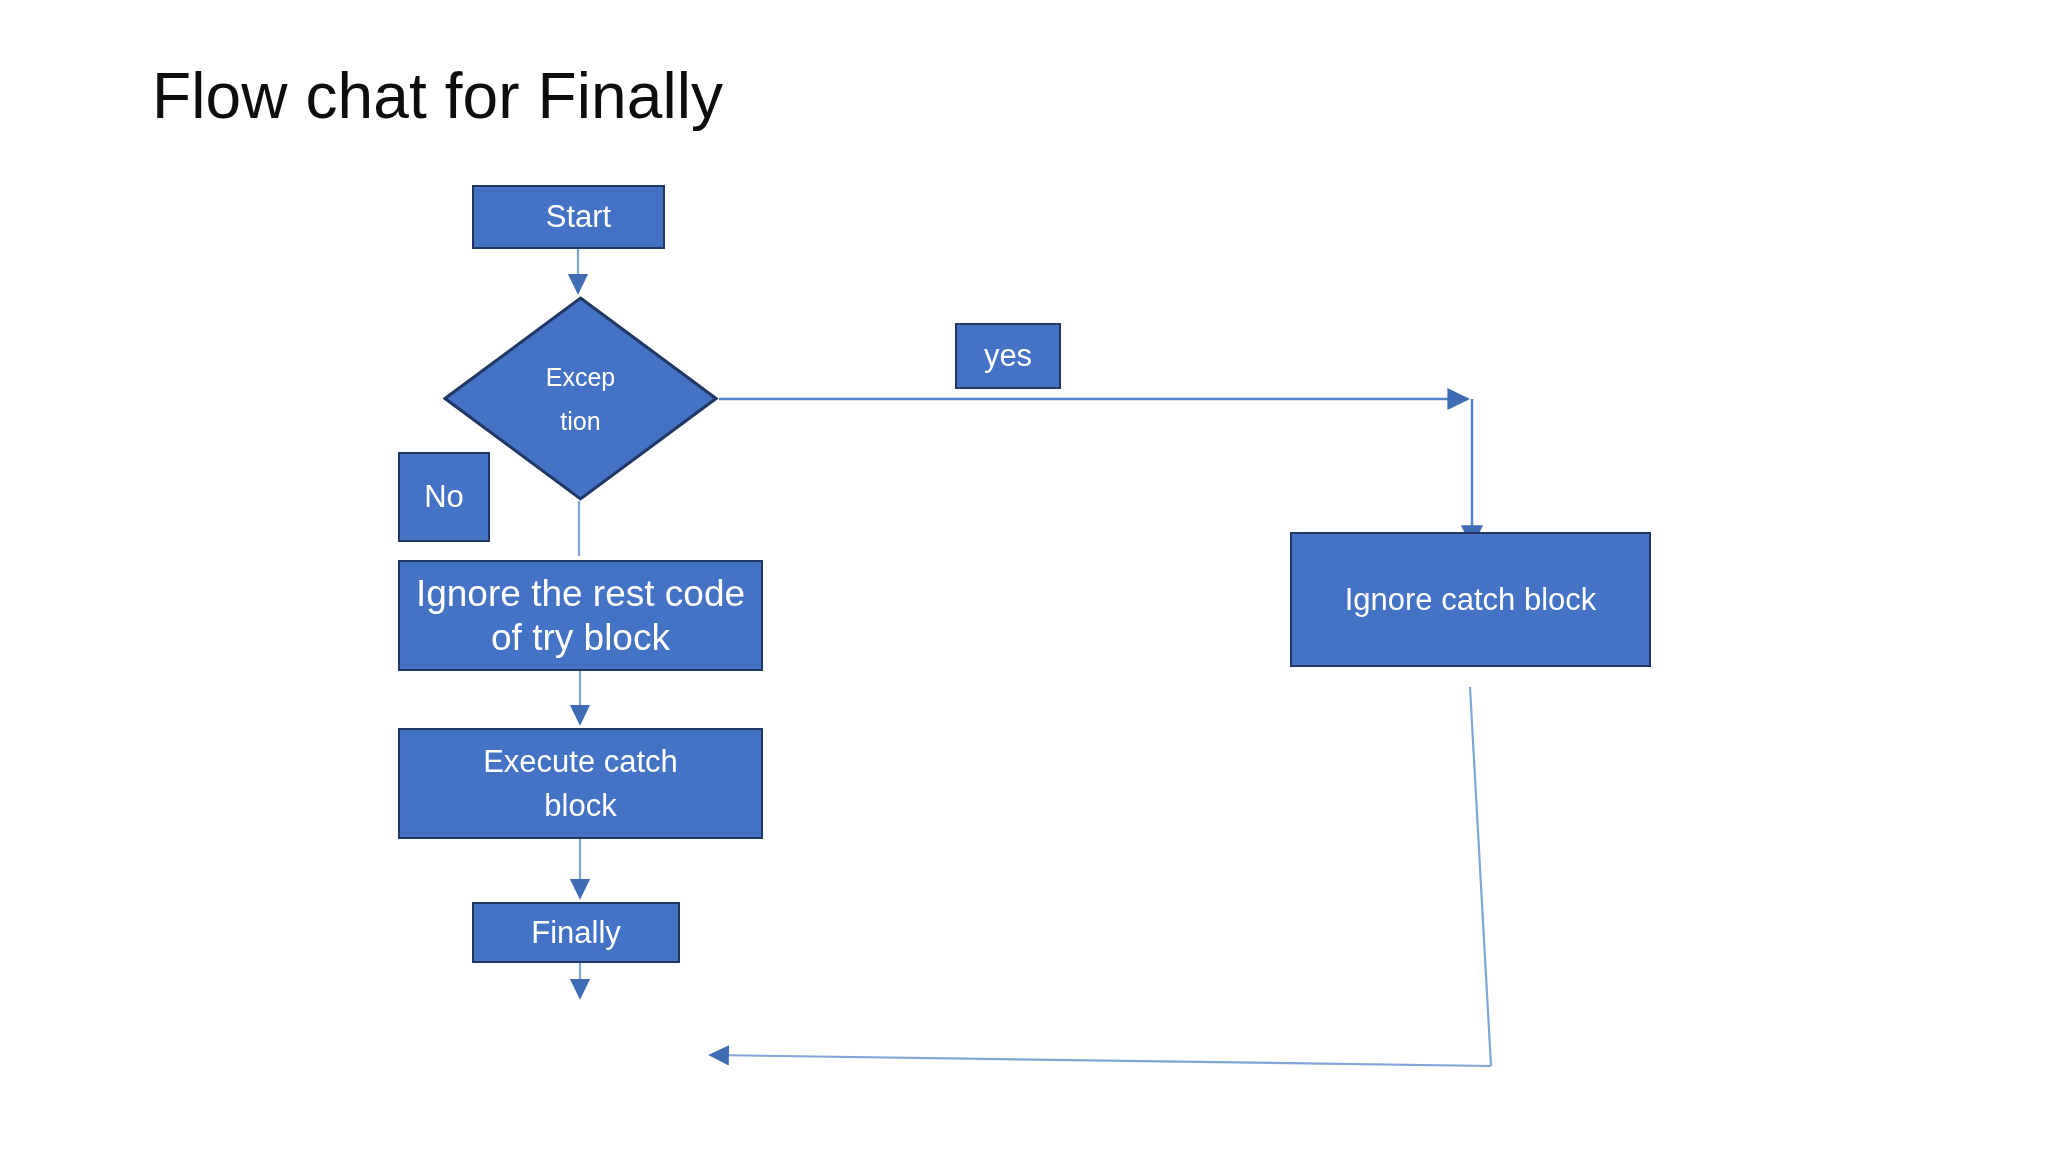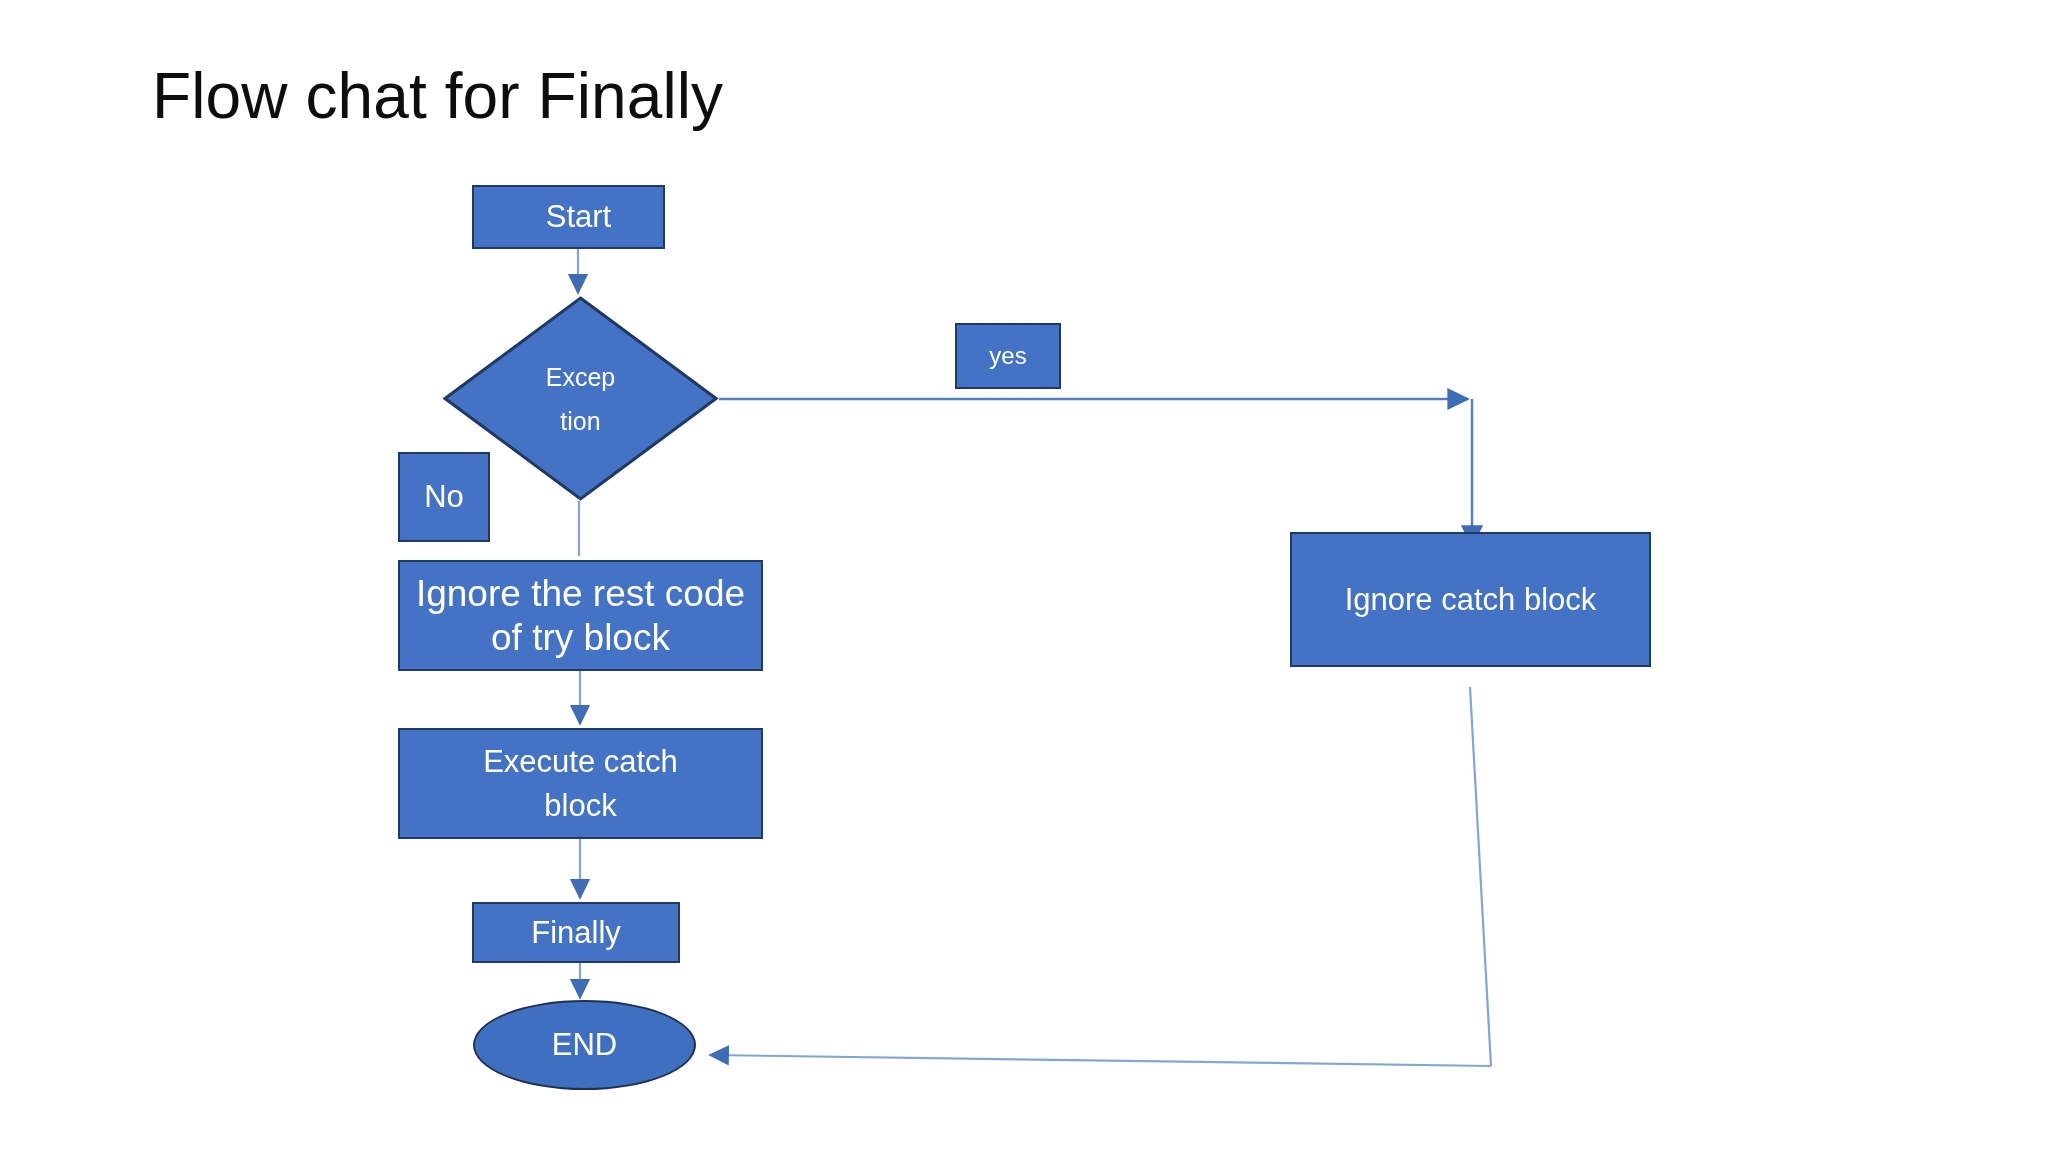--- a/index.html
+++ b/index.html
@@ -40,21 +40,21 @@
     justify-content:center;
     text-align:center;
     color:#ffffff;
     background:#4472c4;
     border:2px solid #1f3864;
     font-weight:400;
   }
   .node .lbl{display:block;width:100%;padding:0 6px;}
 
   .n-start      { left:472px;  top:185px;  width:193px; height:64px;  font-size:31px;padding-left:20px; }
-  .n-yes        { left:955px;  top:323px;  width:106px; height:66px;  font-size:24px; }
+  .n-yes        { left:955px;  top:323px;  width:106px; height:66px;  font-size:31px; }
   .n-no         { left:398px;  top:452px;  width:92px;  height:90px;  font-size:31px; }
   .n-ignore-try { left:398px;  top:560px;  width:365px; height:111px; font-size:37px; line-height:44px;}
   .n-exec-catch { left:398px;  top:728px;  width:365px; height:111px; font-size:31px; line-height:44px;}
   .n-finally    { left:472px;  top:902px;  width:208px; height:61px;  font-size:31px; }
   .n-ignore-catch{left:1290px; top:532px;  width:361px; height:135px; font-size:31px; }
 
   
   .n-decision{
     left:443px; top:296px; width:275px; height:205px;
     background:transparent;border:none;padding:0;
@@ -156,21 +156,18 @@
     <span class="lbl">
       <span>Execute catch</span><br>
       <span>block</span>
     </span>
   </div>
 
   <div class="node n-finally">
     <span class="lbl">Finally</span>
   </div>
 
-  <div class="node n-end">
-    <span class="lbl">END</span>
-  </div>
 
   <div class="node n-ignore-catch">
     <span class="lbl">Ignore catch block</span>
   </div>
 
 </div>
 
 </body></html>

